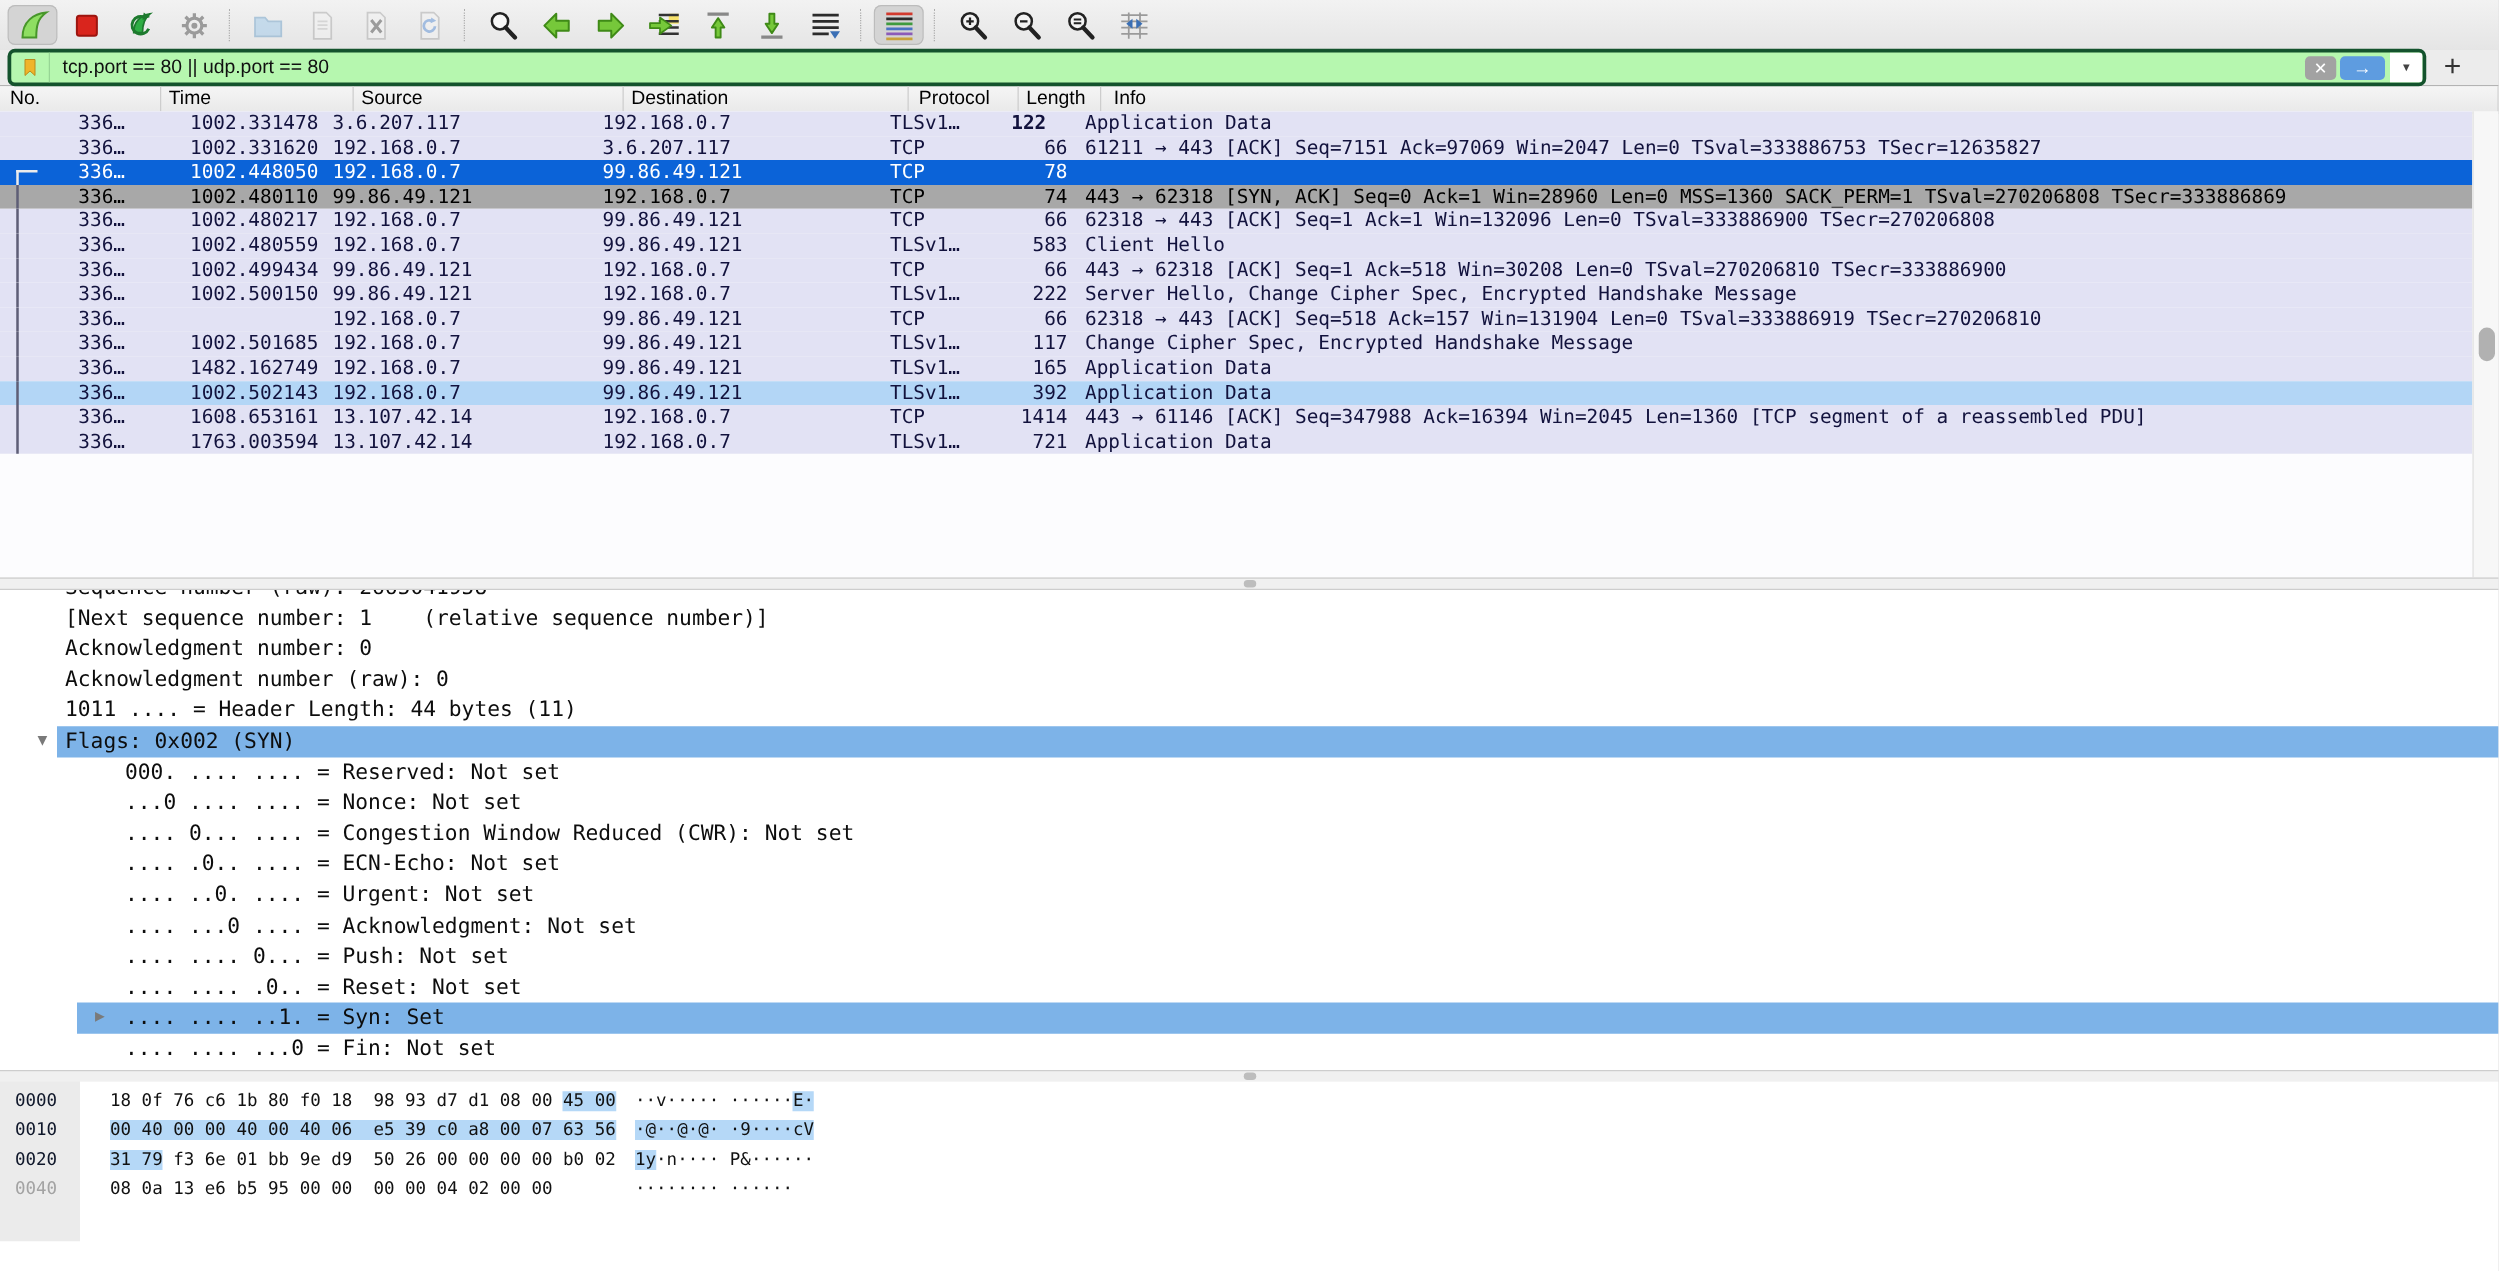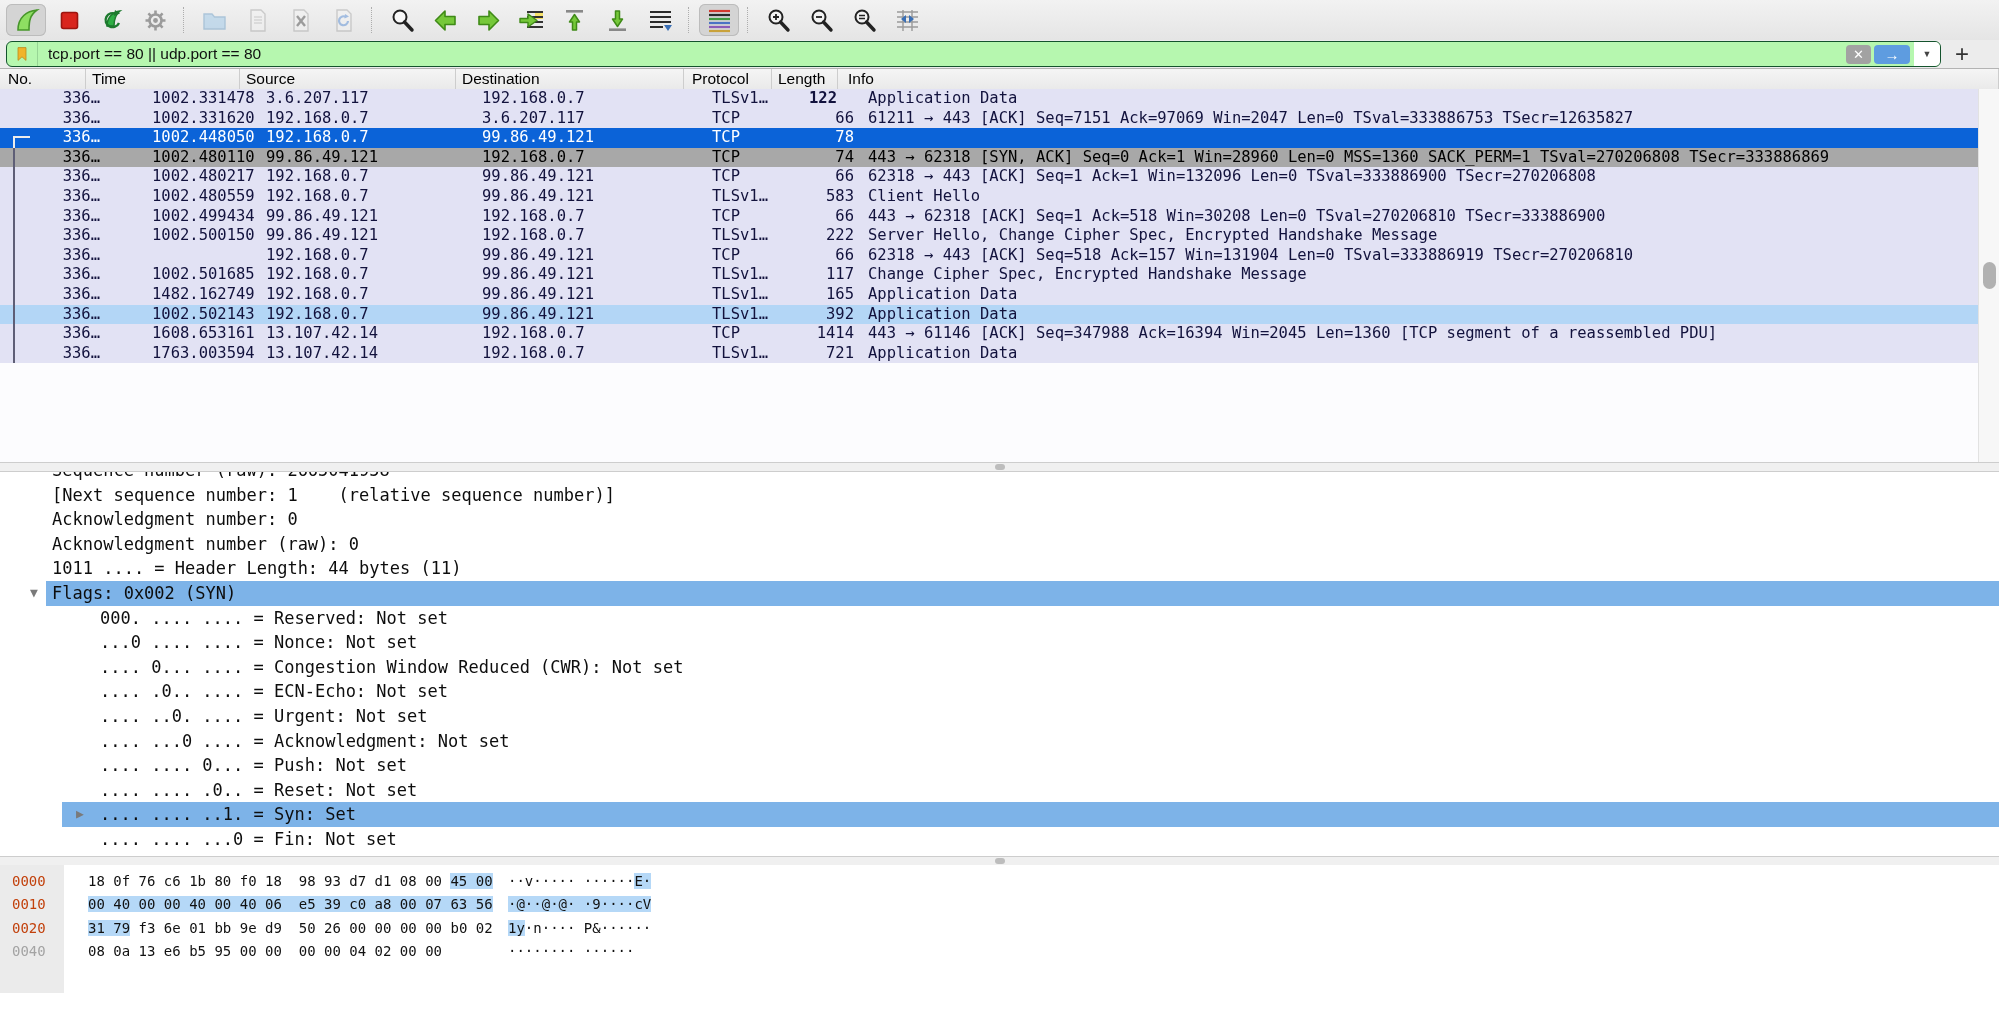--- a/index.html
+++ b/index.html
@@ -13,21 +13,21 @@
         border-radius:6px;margin-right:3px;flex:0 0 auto;}
   .tbtn svg{width:27px;height:27px;display:block;}
   .tbtn.active{background:#d4d4d4;box-shadow:inset 0 0 0 1px #bcbcbc;}
   .tbtn.disabled{opacity:.5;}
   .tsep{width:1px;height:26px;border-left:1px dotted #adadad;margin:0 9px 0 5px;flex:0 0 auto;}
 
   
   .filterbar{height:28px;display:flex;align-items:center;padding:0 30px 0 6px;
              border-bottom:1px solid #b3b3b3;}
   .ffield{flex:1;height:24px;display:flex;align-items:center;background:#b6f7af;
-          border:1px solid #14532d;border-radius:6px;overflow:hidden;}
+          border:3px solid #14532d;border-radius:6px;overflow:hidden;}
   .fbookmark{width:30px;height:100%;display:flex;align-items:center;justify-content:center;
              border-right:1px solid #97d595;flex:0 0 auto;}
   .ftext{flex:1;font-size:15.5px;color:#101010;padding-left:10px;white-space:nowrap;overflow:hidden;}
   .fbtns{display:flex;align-items:center;height:100%;padding-right:4px;}
   .fclear{width:25px;height:19px;background:#a2a2a2;border-radius:4px;color:#fff;font-size:13px;
           display:flex;align-items:center;justify-content:center;margin-right:3px;}
   .fapply{width:36px;height:19px;background:#5e9ce0;border-radius:4px;color:#fff;font-size:15px;
           font-weight:bold;display:flex;align-items:center;justify-content:center;}
   .fcaretbox{width:26px;height:100%;background:#ffffff;display:flex;align-items:center;
              justify-content:center;color:#444;font-size:11px;flex:0 0 auto;}
@@ -74,21 +74,21 @@
   .dline.lv2 .arr{left:76px;}
   .dline.dhl.lv1{background:linear-gradient(90deg,#fff 46px,#7db3e8 46px);}
   .dline.dhl.lv2{background:linear-gradient(90deg,#fff 62px,#7db3e8 62px);}
 
   
   .hexpane{position:absolute;top:865px;left:0;width:100%;height:153px;background:#fff;
            font-family:"DejaVu Sans Mono","Liberation Mono",monospace;font-size:14px;color:#111;}
   .hexgutter{position:absolute;left:0;top:0;width:64px;height:128px;background:#ebebeb;}
   .hexrows{position:relative;padding-top:5px;}
   .hrow{height:23.3px;line-height:23.3px;white-space:pre;}
-  .hoff{display:inline-block;width:76px;padding-left:12px;box-sizing:content-box;color:#c2410c;}
+  .hoff{display:inline-block;width:76px;padding-left:12px;box-sizing:content-box;color:#0f172a;}
   .hoff.dim{color:#a3a3a3;}
   .hhex{display:inline-block;width:404px;}
   .hascii{display:inline-block;margin-left:16px;}
   .hl-b{background:#b5d8f7;}
 </style>
 </head>
 <body>
 
 <div class="app">
 
@@ -249,21 +249,21 @@
       <div class="fbtns">
         <div class="fclear">✕</div>
         <div class="fapply">→</div>
       </div>
       <div class="fcaretbox" style="font-size:9px;">▼</div>
     </div>
     <div class="fadd">+</div>
   </div>
 
   <div class="phead" id="phead">
-      <div class="phc" style="width: 86px; padding-left: 8px;">No.</div>
+      <div class="phc" style="width: 129px; padding-left: 8px;">No.</div>
       <div class="phc" style="width: 154px; padding-left: 6px;">Time</div>
       <div class="phc" style="width: 216px; padding-left: 6px;">Source</div>
       <div class="phc" style="width: 228px; padding-left: 6px;">Destination</div>
       <div class="phc" style="width: 88px; padding-left: 8px;">Protocol</div>
       <div class="phc" style="width: 66px; padding-left: 6px;">Length</div>
       <div class="phc last" style="padding-left: 10px;">Info</div>
     </div>
 
   <div class="plist" id="plist">
       <div class="prow">

